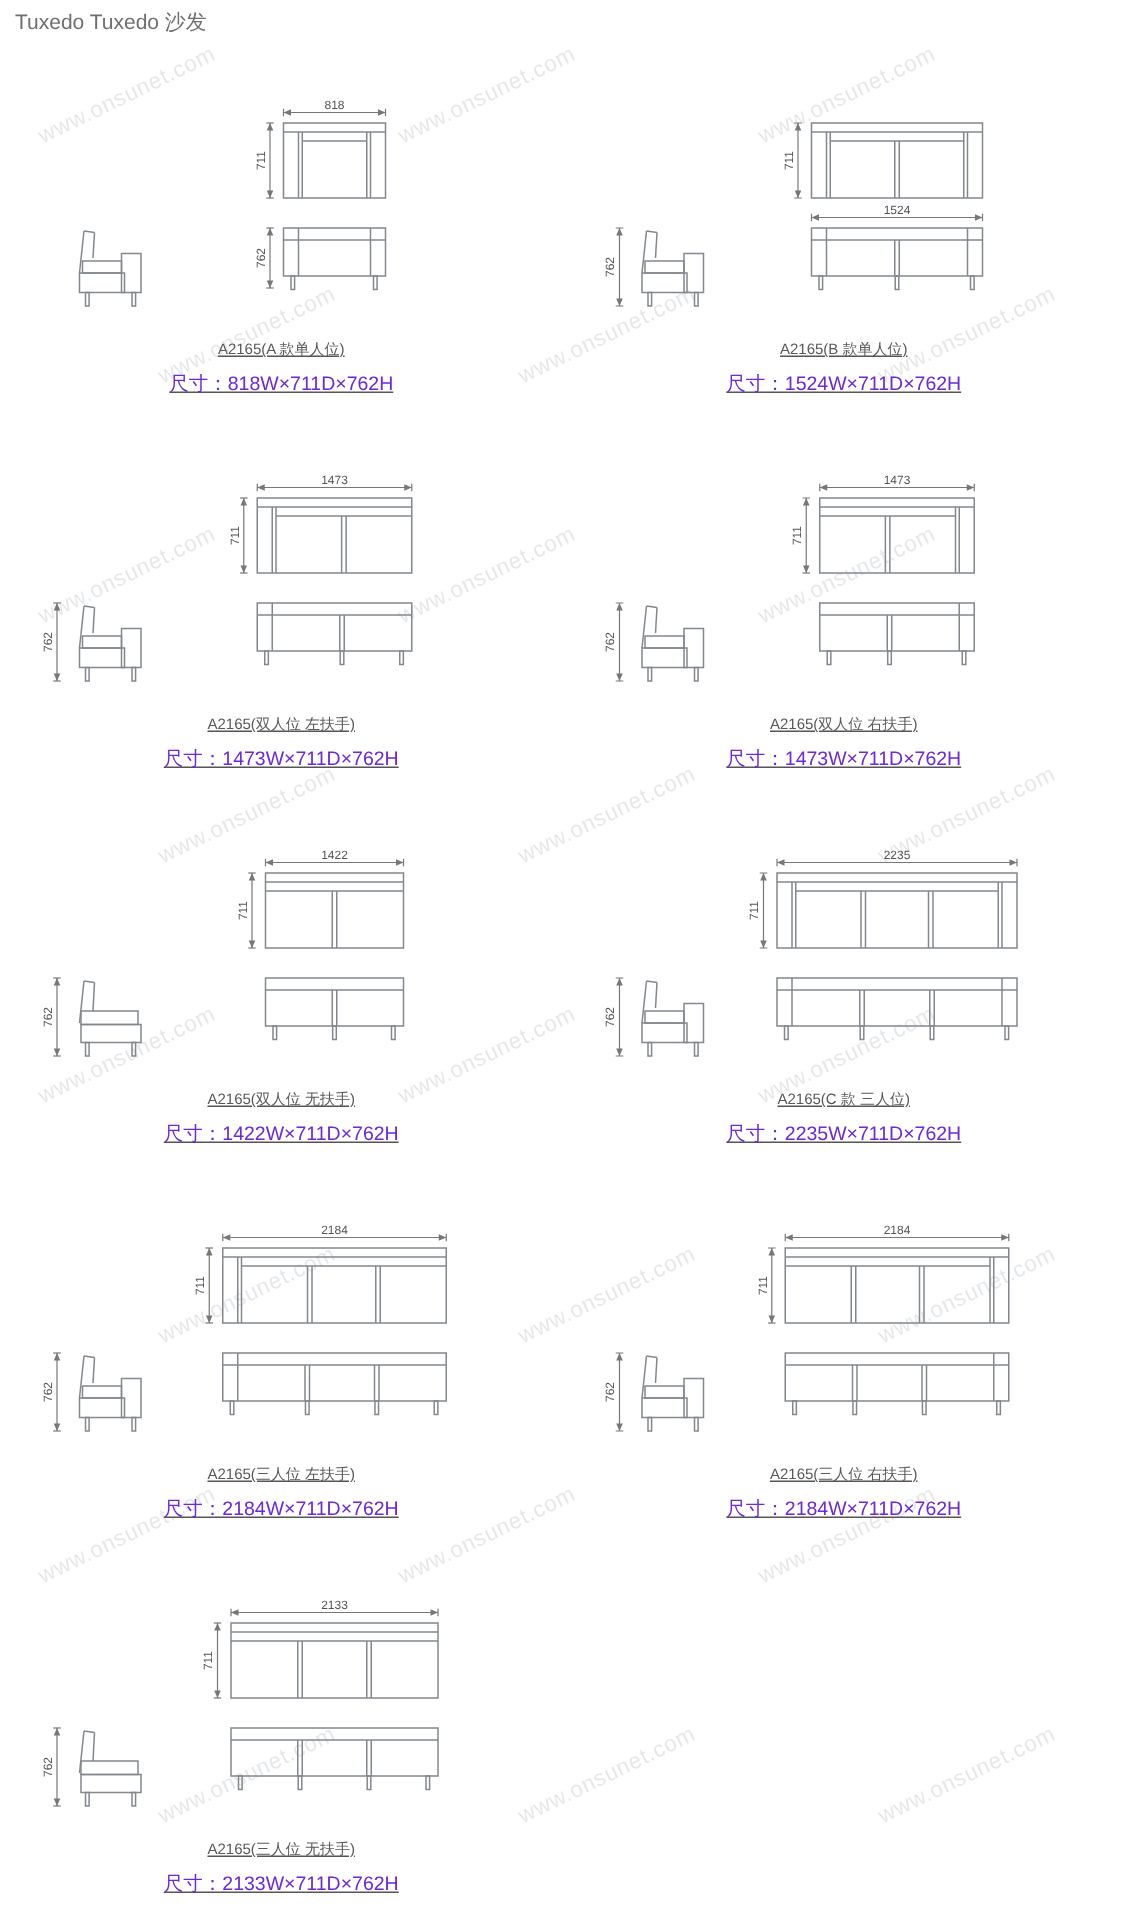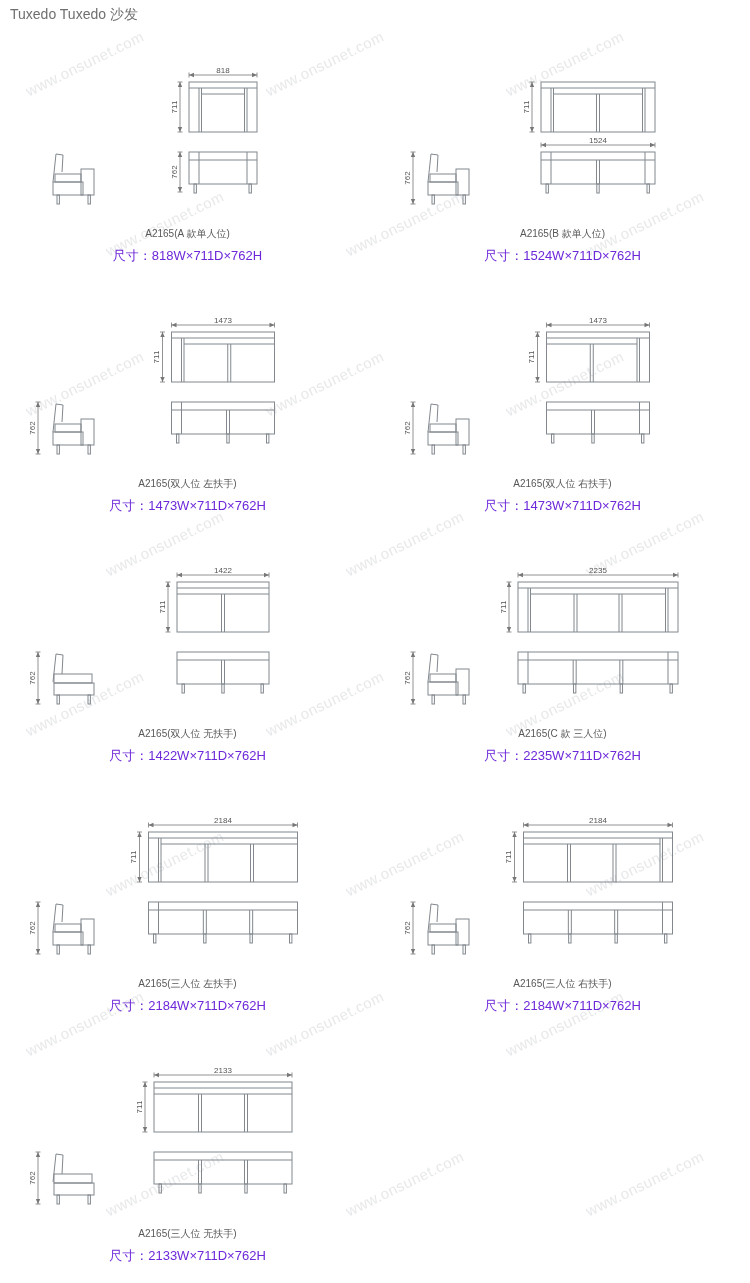--- a/index.html
+++ b/index.html
@@ -6,21 +6,21 @@
   body{font-family:"Liberation Sans","DejaVu Sans",sans-serif;color:#555;}
   .page{position:relative;width:750px;height:1283px;background:#fff;overflow:hidden;}
   .watermark-layer{position:absolute;inset:0;z-index:0;pointer-events:none;}
   .watermark-layer span{
     position:absolute;font-size:15px;letter-spacing:.5px;color:#c9ccd0;opacity:.45;
     transform:rotate(-26deg);white-space:nowrap;
   }
   .title{position:absolute;top:6px;left:10px;z-index:2;font-size:14px;color:#6f6f6f;}
   .grid{
     position:absolute;top:30px;left:0;width:637px;z-index:1;
-    display:grid;grid-template-columns:375px 375px;grid-auto-rows:250px;
+    display:grid;grid-template-columns:375px 375px;grid-auto-rows:250px;text-decoration:underline;
   }
   .cell{display:flex;flex-direction:column;align-items:center;justify-content:flex-end;padding-bottom:16px;box-sizing:border-box;}
   .cell svg{width:360px;height:152px;display:block;}
   .cell .name{font-size:10px;color:#585858;margin-top:10px;line-height:16px;}
   .cell .size{font-size:13px;color:#6d28d9;margin-top:6px;line-height:16px;}
   svg text{font-family:"Liberation Sans","DejaVu Sans",sans-serif;}
 </style>
 </head>
 <body>
 

